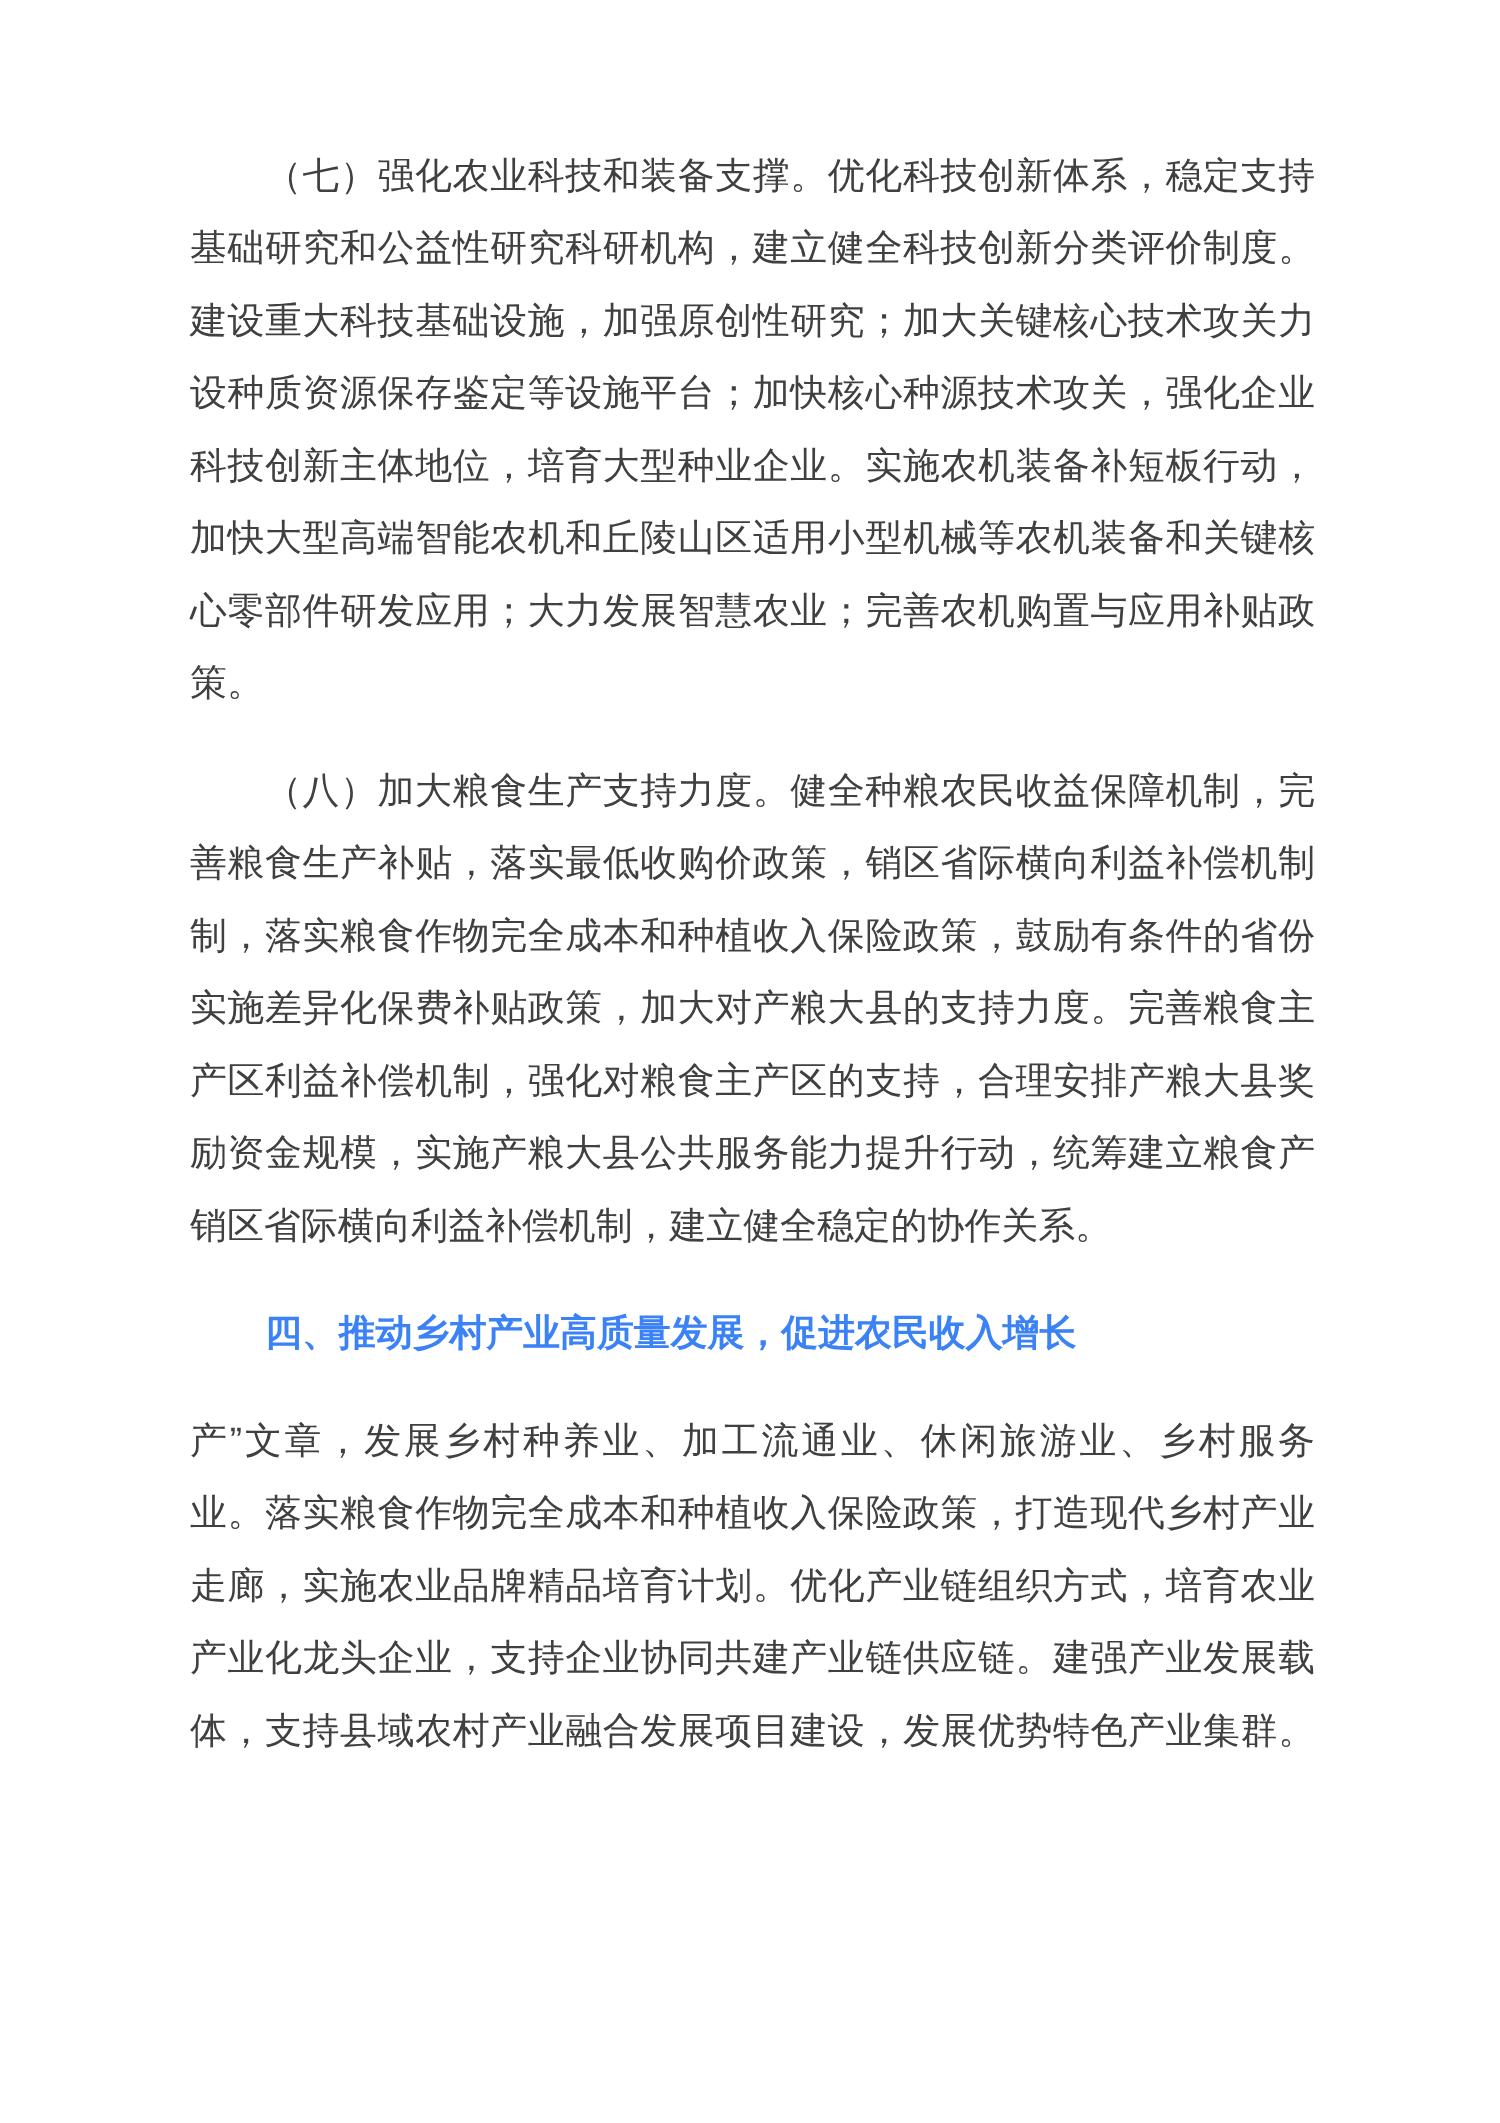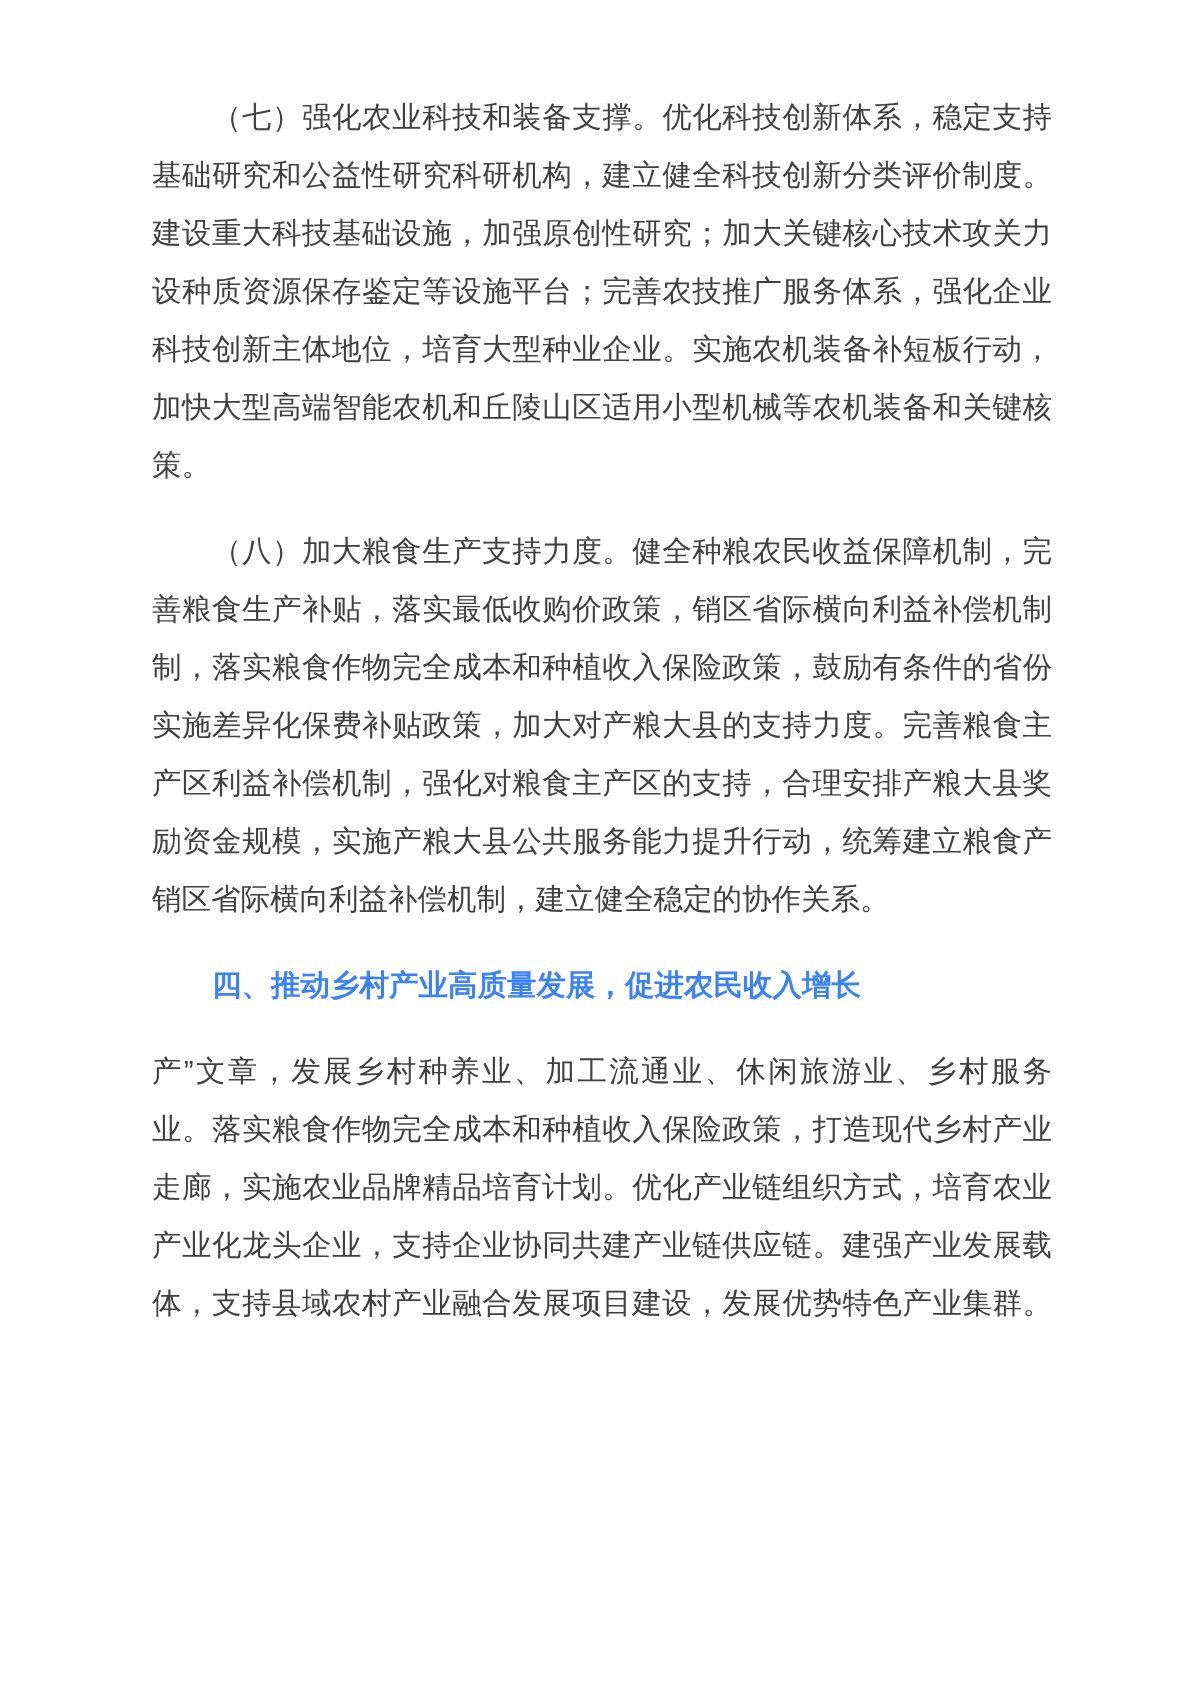--- a/index.html
+++ b/index.html
@@ -5,21 +5,21 @@
   html, body {
     margin: 0;
     padding: 0;
     background: #ffffff;
   }
   .page {
     position: relative;
     width: 1200px;
     min-height: 1698px;
     box-sizing: border-box;
-    padding: 88px 148px 0 152px;
+    padding: 112px 148px 0 152px;
     background: #ffffff;
     font-family: "Liberation Sans", "DejaVu Sans", sans-serif;
     overflow: hidden;
   }
   .block {
     margin: 0 0 28px 0;
   }
   .line {
     font-size: 29.5px;
     line-height: 58px;
@@ -48,23 +48,24 @@
 </style>
 </head>
 <body>
 
 <div class="page">
   <div id="doc">
       <div class="block paragraph">
         <div class="line first">（七）强化农业科技和装备支撑。优化科技创新体系，稳定支持</div>
         <div class="line">基础研究和公益性研究科研机构，建立健全科技创新分类评价制度。</div>
         <div class="line">建设重大科技基础设施，加强原创性研究；加大关键核心技术攻关力</div>
-        <div class="line">设种质资源保存鉴定等设施平台；完善农技推广服务体系，强化企业</div>
+        <div class="line">设种质资源保存鉴定等设施平台；加快核心种源技术攻关，强化企业</div>
         <div class="line">科技创新主体地位，培育大型种业企业。实施农机装备补短板行动，</div>
         <div class="line">加快大型高端智能农机和丘陵山区适用小型机械等农机装备和关键核</div>
+        <div class="line">心零部件研发应用；大力发展智慧农业；完善农机购置与应用补贴政</div>
         <div class="line short-last">策。</div>
       </div>
       <div class="block paragraph">
         <div class="line first">（八）加大粮食生产支持力度。健全种粮农民收益保障机制，完</div>
         <div class="line">善粮食生产补贴，落实最低收购价政策，销区省际横向利益补偿机制</div>
         <div class="line">制，落实粮食作物完全成本和种植收入保险政策，鼓励有条件的省份</div>
         <div class="line">实施差异化保费补贴政策，加大对产粮大县的支持力度。完善粮食主</div>
         <div class="line">产区利益补偿机制，强化对粮食主产区的支持，合理安排产粮大县奖</div>
         <div class="line">励资金规模，实施产粮大县公共服务能力提升行动，统筹建立粮食产</div>
         <div class="line short-last">销区省际横向利益补偿机制，建立健全稳定的协作关系。</div>

